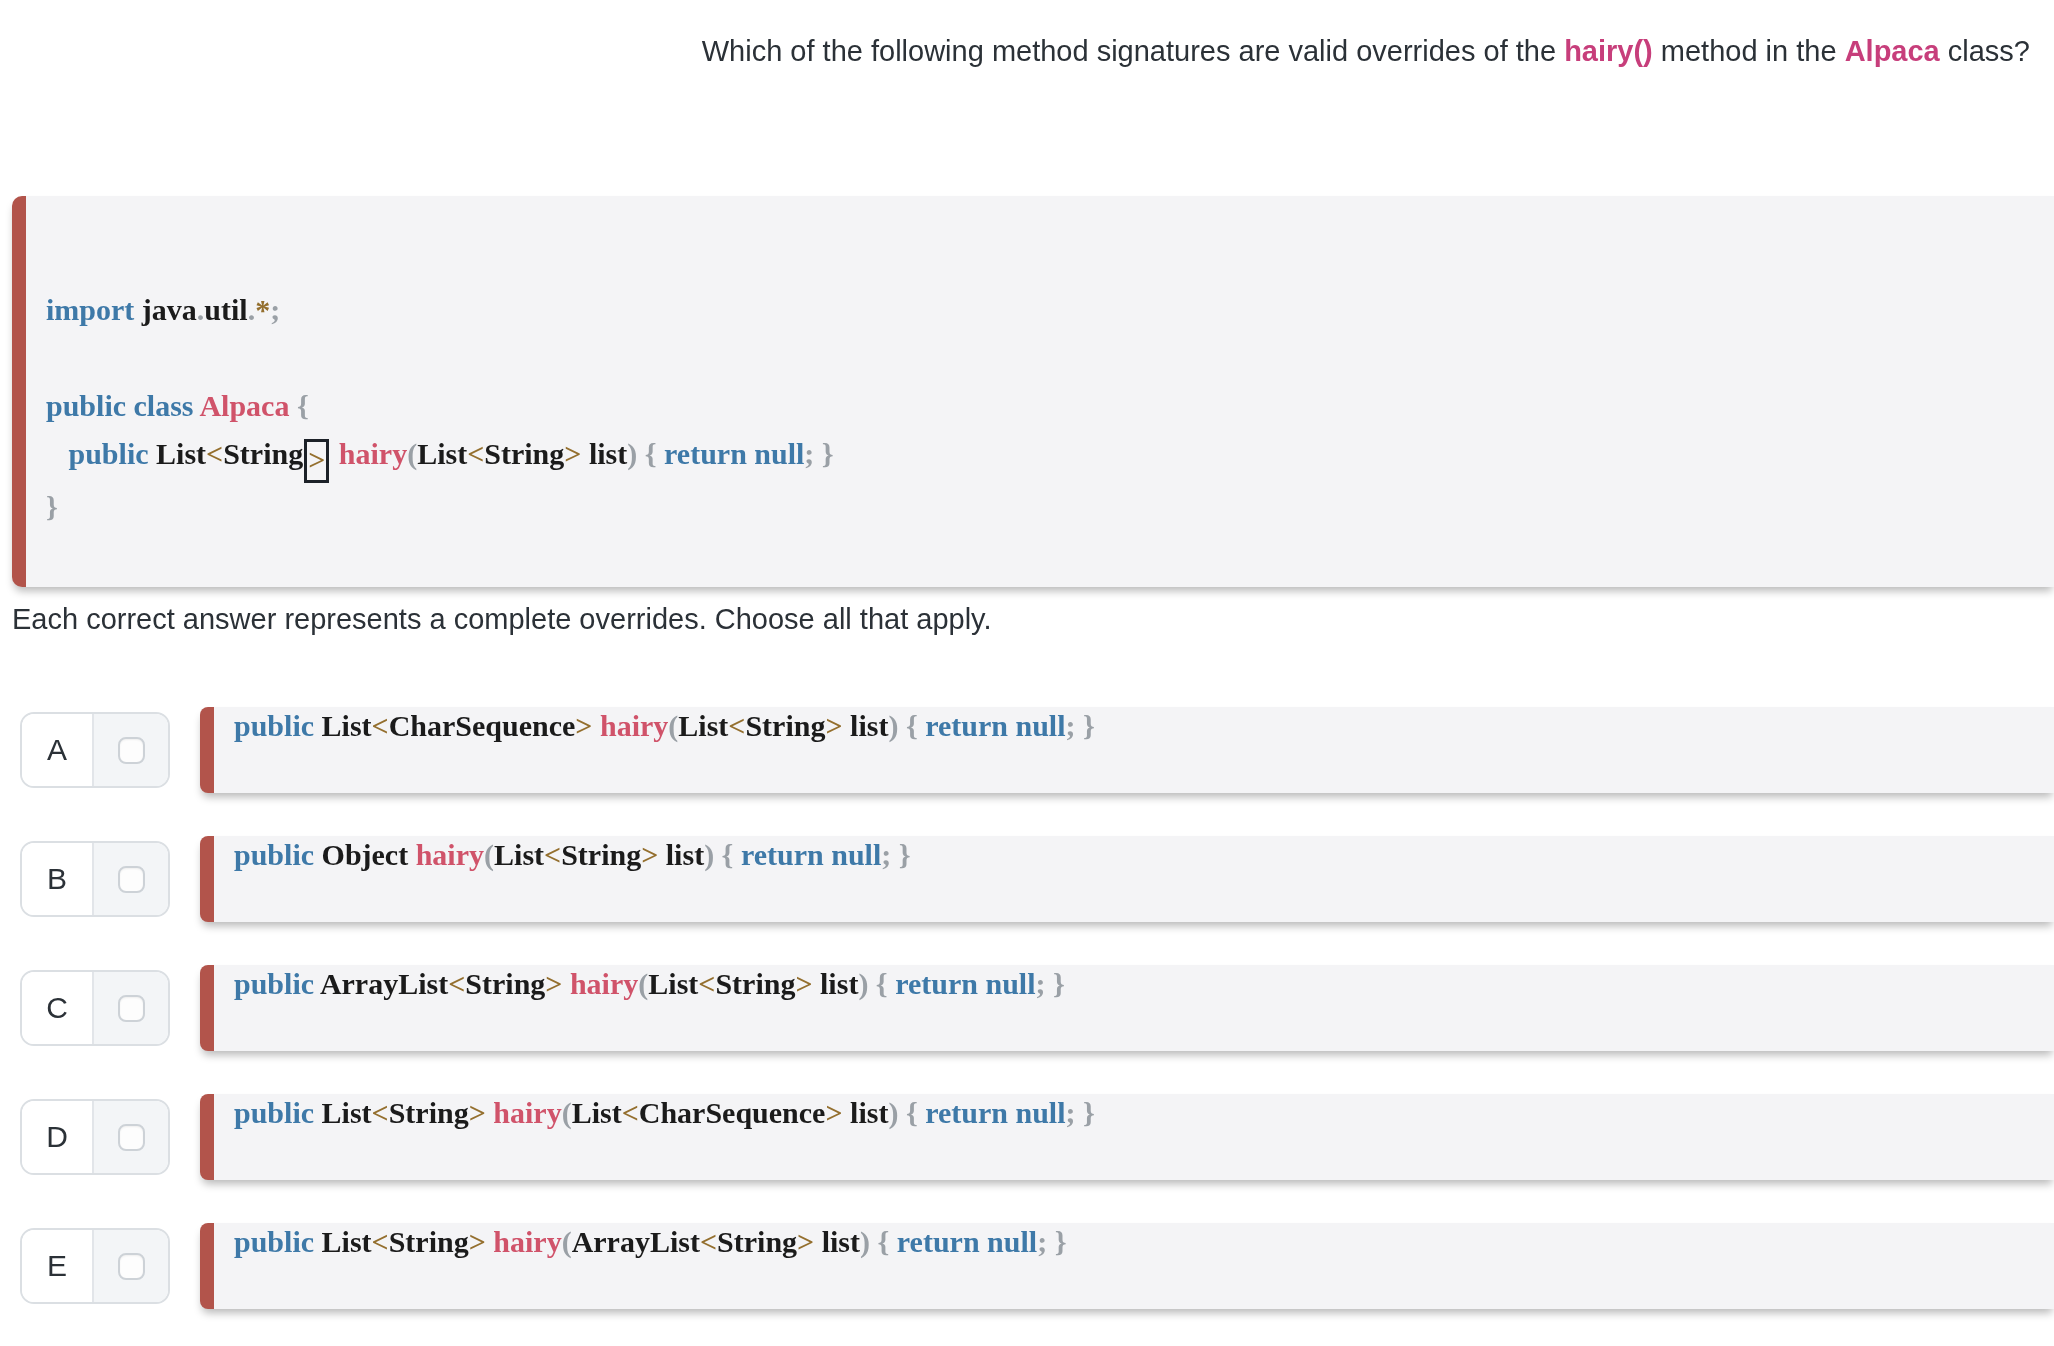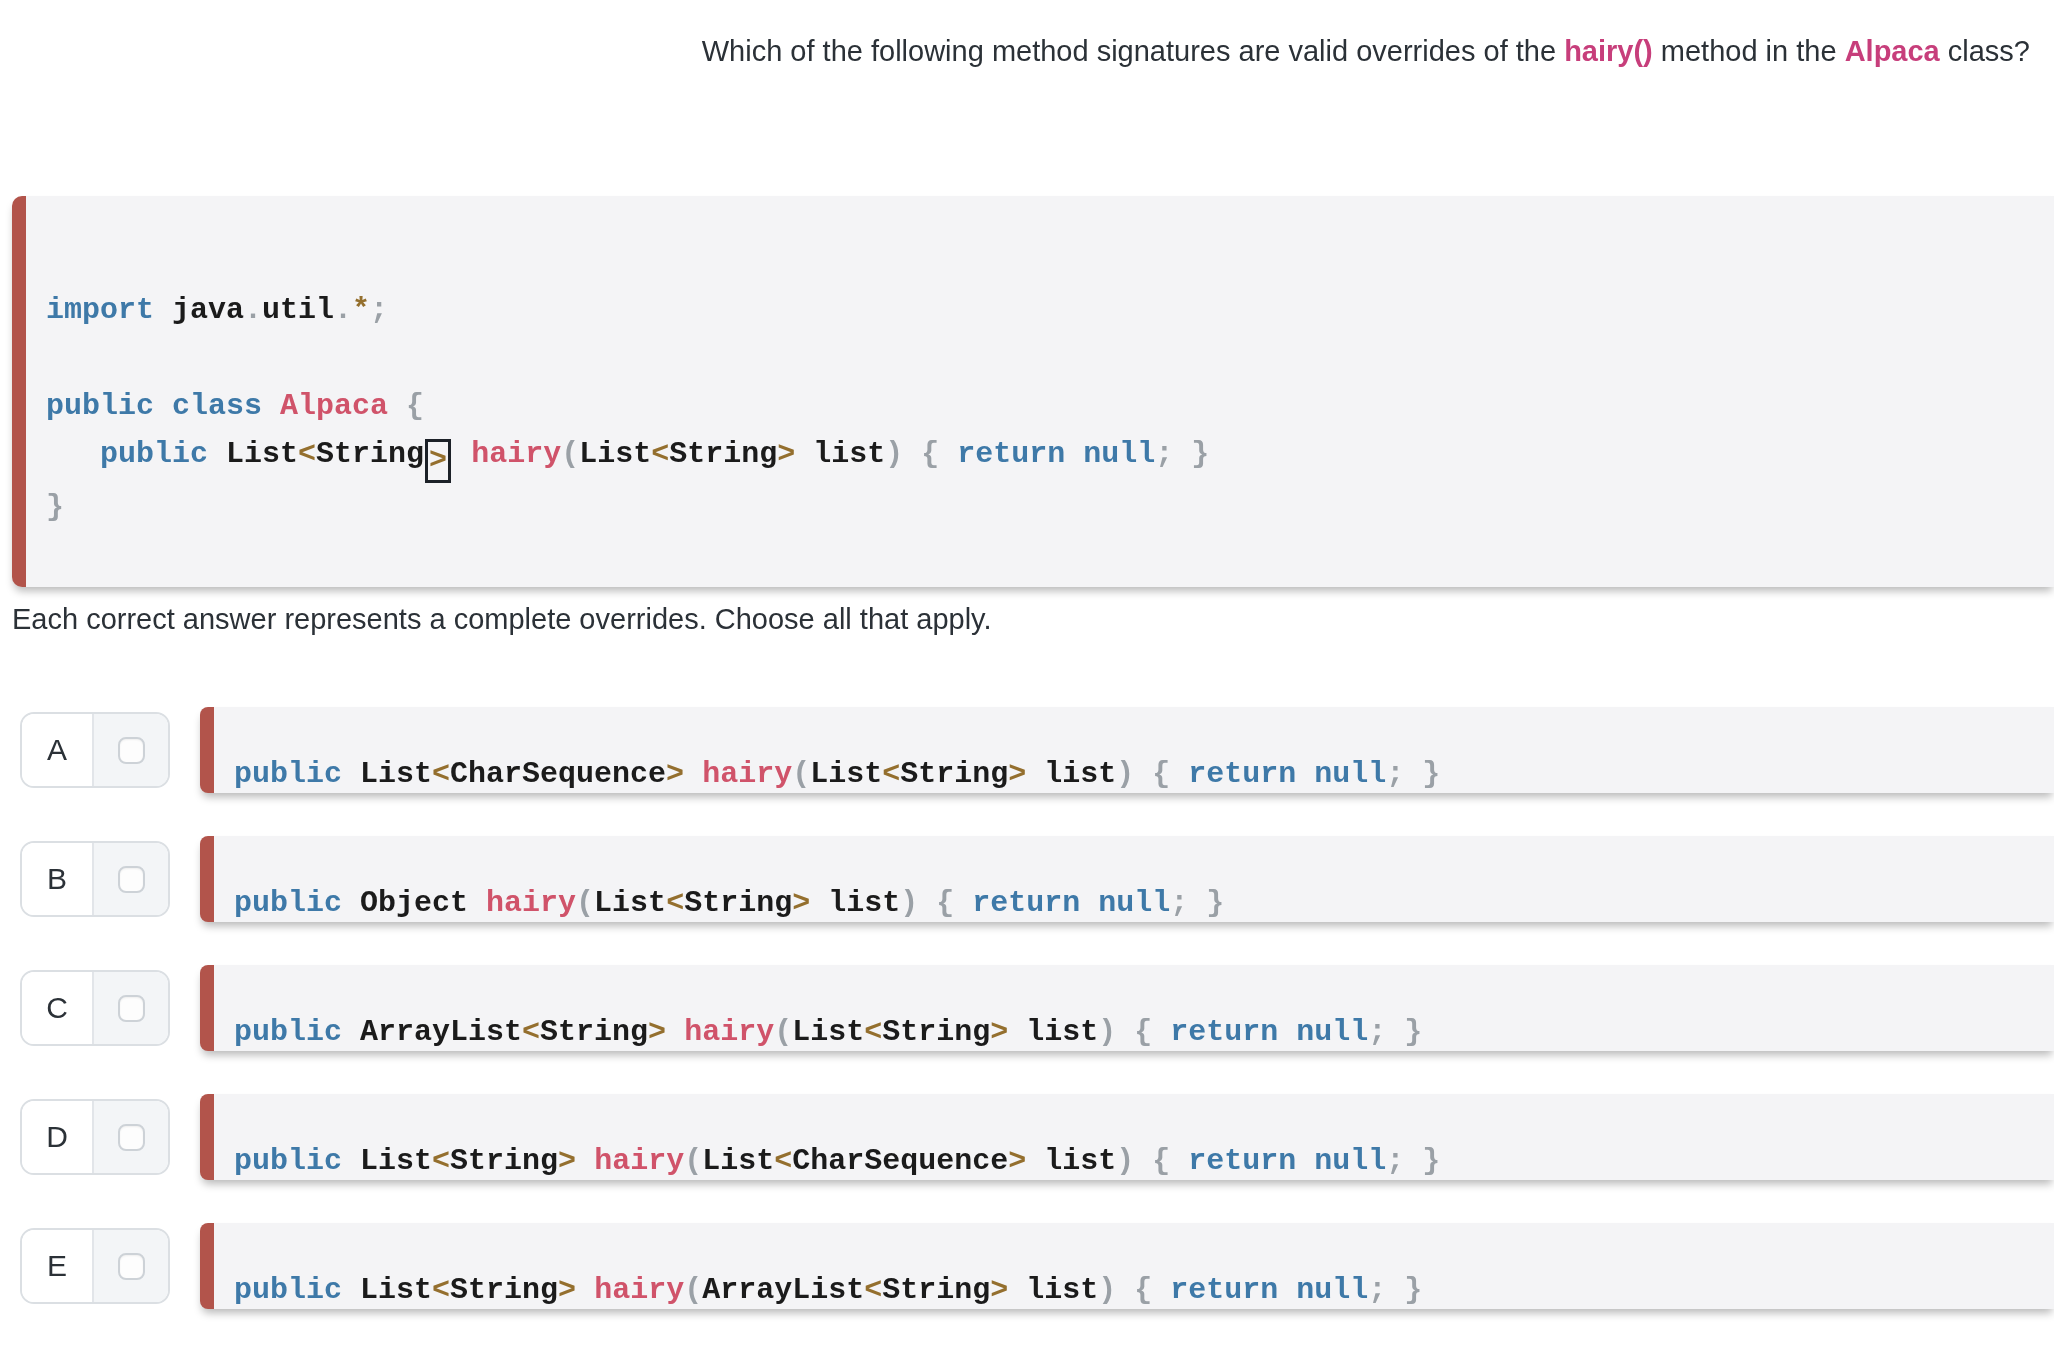--- a/index.html
+++ b/index.html
@@ -20,21 +20,21 @@
     text-align: right;
   }
   .hl-pink { color: #c73e7b; font-weight: bold; }
 
   
   .codeblock {
     background: #f4f4f6;
     border-left: 14px solid #b2544b;
     border-radius: 10px 0 0 10px;
     box-shadow: 0 6px 8px -2px rgba(0,0,0,0.28);
-    font-family: Liberation Mono, monospace;
+    font-family: Liberation Serif, serif;
     font-size: 30px;
     font-weight: 600;
     color: #1b1b1b;
     white-space: pre;
   }
   .question-code {
     margin: 126px 0 0 12px;
     width: calc(100% - 12px);
     padding: 22px 0 22px 20px;
   }
@@ -100,21 +100,21 @@
     background: #fdfdfd;
     border: 2px solid #cdd2d7;
     border-radius: 8px;
     box-shadow: inset 0 1px 2px rgba(0,0,0,0.06);
   }
   .option-code {
     flex: 1 1 auto;
     margin-left: 30px;
     height: 86px;
     display: flex;
-    align-items: flex-end;
+    align-items: flex-start;
     padding-left: 20px;
     border-radius: 8px 0 0 8px;
   }
   .option-code .code-line { line-height: 38px; min-height: 38px; }
 </style>
 </head>
 <body>
 
 <div class="question-title">
   <span>Which of the following method signatures are valid overrides of the </span><span class="hl-pink">hairy()</span><span> method in the </span><span class="hl-pink">Alpaca</span><span> class?</span>

